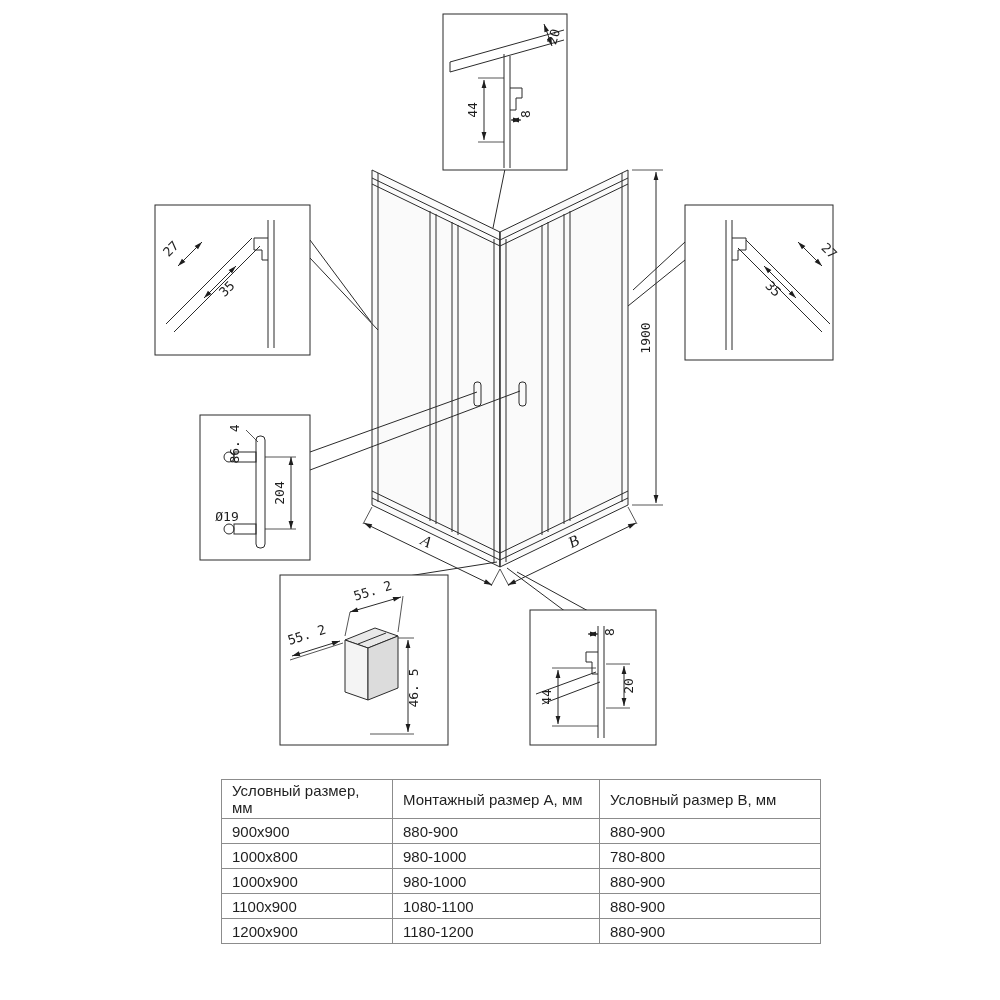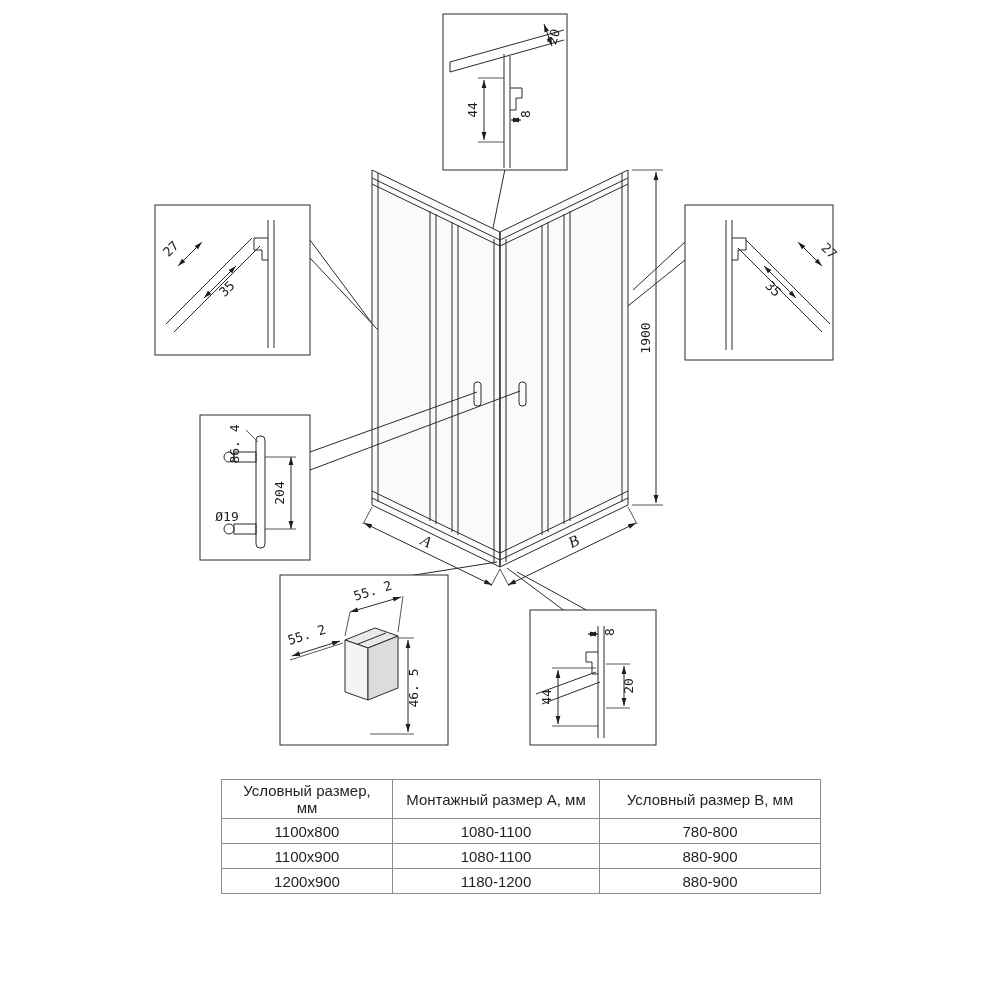--- a/index.html
+++ b/index.html
@@ -12,21 +12,21 @@
   #diagram .boxr{fill:#ffffff;}
   #diagram .face-a{fill:#e9e9e9;}
   #diagram .face-b{fill:#f4f4f4;}
   #diagram .face-c{fill:#dcdcdc;}
   #diagram .thin{stroke-width:0.8;}
   #diagram text{stroke:none;fill:#1e1e1e;font-family:"DejaVu Sans Mono", monospace;font-size:13px;}
   #diagram .ab{font-family:"Liberation Serif", serif;font-style:italic;font-size:16px;}
   #diagram marker path{fill:#1e1e1e;stroke:none;}
   .table-wrap{position:absolute;left:221px;top:779px;}
   .size-table{border-collapse:collapse;font-size:15px;color:#1f1f1f;}
-  .size-table th,.size-table td{border:1px solid #8c8c8c;text-align:center;font-weight:400;
+  .size-table th,.size-table td{border:1px solid #8c8c8c;text-align:left;font-weight:400;
       padding:2px 10px;height:20px;}
   .size-table th:nth-child(1),.size-table td:nth-child(1){width:150px;}
   .size-table th:nth-child(2),.size-table td:nth-child(2){width:186px;}
   .size-table th:nth-child(3),.size-table td:nth-child(3){width:200px;}
 </style>
 </head>
 <body>
 
 <div class="canvas">
 
@@ -205,23 +205,33 @@
   <table class="size-table">
     <thead>
       <tr>
             <th>Условный размер, мм</th>
             <th>Монтажный размер А, мм</th>
             <th>Условный размер В, мм</th>
           </tr>
     </thead>
     <tbody>
           <tr>
-            <td>1100x800</td>
-            <td>1080-1100</td>
+            <td>900x900</td>
+            <td>880-900</td>
+            <td>880-900</td>
+          </tr>
+          <tr>
+            <td>1000x800</td>
+            <td>980-1000</td>
             <td>780-800</td>
+          </tr>
+          <tr>
+            <td>1000x900</td>
+            <td>980-1000</td>
+            <td>880-900</td>
           </tr>
           <tr>
             <td>1100x900</td>
             <td>1080-1100</td>
             <td>880-900</td>
           </tr>
           <tr>
             <td>1200x900</td>
             <td>1180-1200</td>
             <td>880-900</td>

